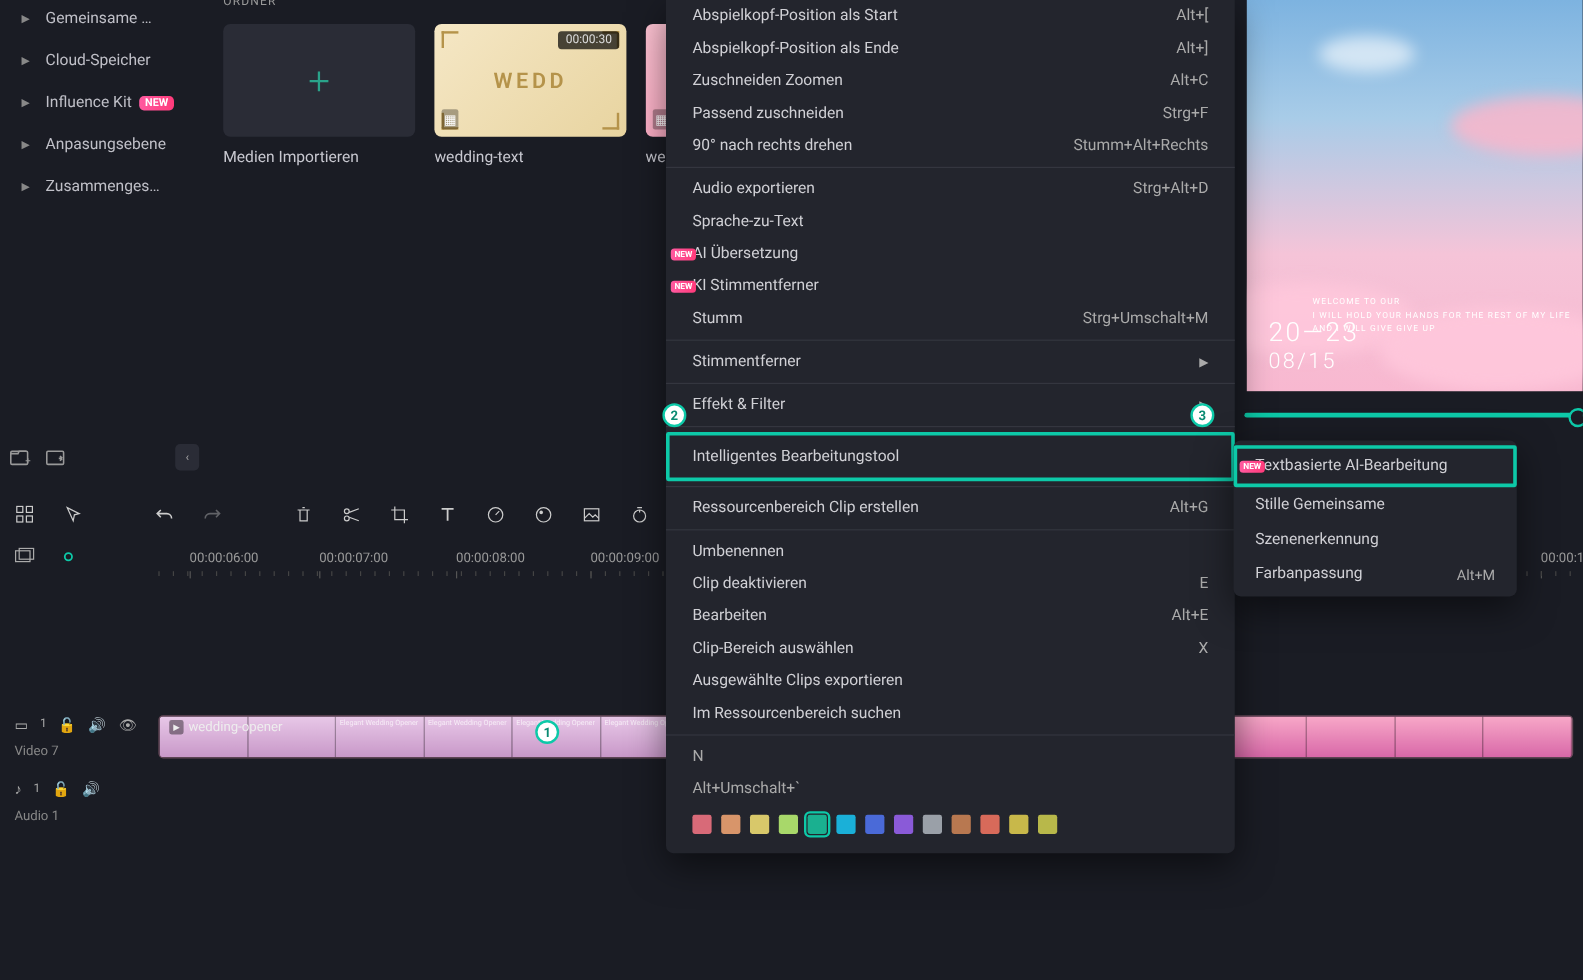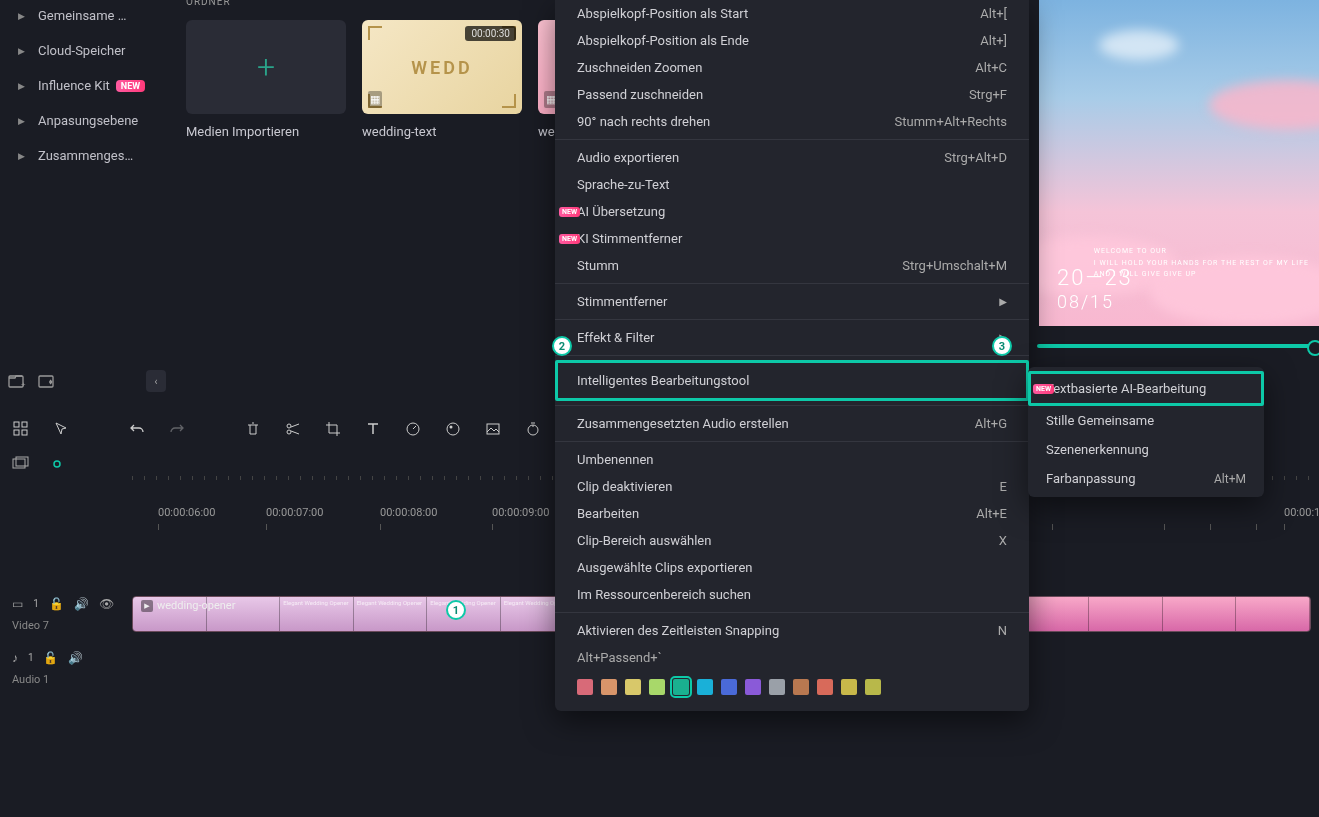--- a/index.html
+++ b/index.html
@@ -71,21 +71,21 @@
 .sub-row .pre-badge { position:absolute; left:2px; background:linear-gradient(90deg,#ff5aa0,#ff3a7a); color:#fff; font-size:7px; font-weight:700; padding:1px 3px; border-radius:3px; }
 
 
 .toolbar { position:absolute; left:12px; top:420px; display:flex; align-items:center; gap:22px; color:#aaa; }
 .toolbar .ic { width:18px; height:18px; display:flex; align-items:center; justify-content:center; cursor:pointer; color:#ccc; }
 .toolbar .gap { width:14px; }
 
 
 .tl-head { position:absolute; left:12px; top:456px; display:flex; align-items:center; gap:18px; color:#aaa;}
 .ruler { position:absolute; left:132px; right:8px; top:458px; height:28px; color:#999; font-size:11px; }
-.ruler .tick { position:absolute; top:0;margin-top:48px; }
+.ruler .tick { position:absolute; top:0; }
 .ruler .tick::after { content:""; position:absolute; left:0; top:18px; width:1px; height:6px; background:#555;}
 .ruler .mini { position:absolute; top:18px; width:1px; height:4px; background:#444; }
 
 .tracks { position:absolute; left:12px; right:8px; top:590px; }
 .track { display:flex; align-items:center; height:48px; margin-bottom:14px; }
 .track-head { width:120px; display:flex; flex-direction:column; gap:4px; }
 .track-icons { display:flex; gap:10px; color:#aaa; align-items:center; font-size:12px;}
 .track-label { font-size:11px; color:#888; margin-top:4px;}
 .clip { height:36px; border-radius:4px; overflow:hidden; display:flex; position:relative; flex:1; }
 .clip.video { background:linear-gradient(180deg,#3a2838,#2a1c28); border:1px solid #6a4a5a; }
@@ -237,21 +237,21 @@
     <div class="ctx-row">
       <span class="lab">Effekt &amp; Filter</span>
       <span class="arr">▶</span>
     </div>
     <div class="ctx-sep"></div>
     <div class="ctx-row highlight">
       <span class="lab">Intelligentes Bearbeitungstool</span>
     </div>
     <div class="ctx-sep"></div>
     <div class="ctx-row">
-      <span class="lab">Zusammengesetzten Audio erstellen</span>
+      <span class="lab">Ressourcenbereich Clip erstellen</span>
       <span class="sc">Alt+G</span>
     </div>
     <div class="ctx-sep"></div>
     <div class="ctx-row">
       <span class="lab">Umbenennen</span>
     </div>
     <div class="ctx-row">
       <span class="lab">Clip deaktivieren</span>
       <span class="sc">E</span>
     </div>
@@ -264,25 +264,24 @@
       <span class="sc">X</span>
     </div>
     <div class="ctx-row">
       <span class="lab">Ausgewählte Clips exportieren</span>
     </div>
     <div class="ctx-row">
       <span class="lab">Im Ressourcenbereich suchen</span>
     </div>
     <div class="ctx-sep"></div>
     <div class="ctx-row">
-      <span class="lab">Aktivieren des Zeitleisten Snapping</span>
       <span class="sc">N</span>
     </div>
     <div class="ctx-row">
-      <span class="sc">Alt+Passend+`</span>
+      <span class="sc">Alt+Umschalt+`</span>
     </div>
     <div class="swatches">
       <div class="sw" style="background: rgb(216, 106, 120);"></div>
       <div class="sw" style="background: rgb(216, 149, 106);"></div>
       <div class="sw" style="background: rgb(216, 200, 106);"></div>
       <div class="sw" style="background: rgb(168, 216, 106);"></div>
       <div class="sw sel" style="background: rgb(26, 176, 144);"></div>
       <div class="sw" style="background: rgb(26, 176, 216);"></div>
       <div class="sw" style="background: rgb(74, 106, 216);"></div>
       <div class="sw" style="background: rgb(138, 90, 216);"></div>

